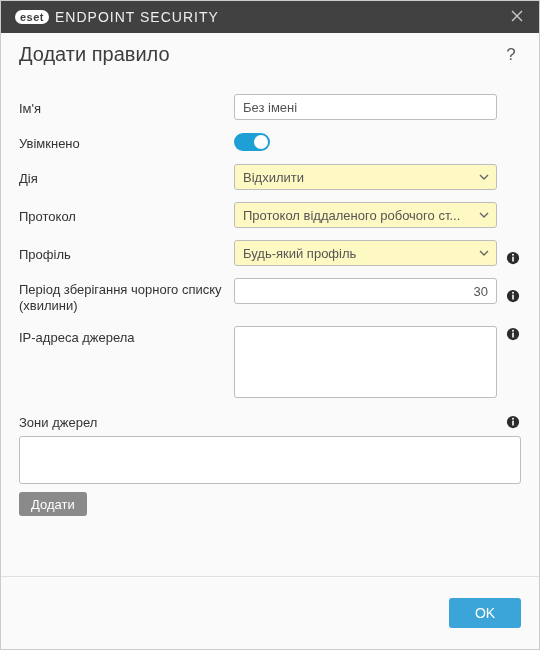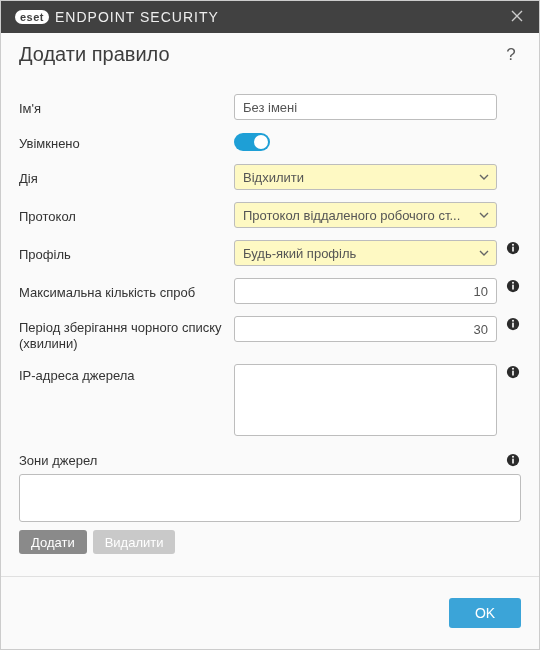--- a/index.html
+++ b/index.html
@@ -103,21 +103,21 @@
     width: 215px;
     flex-shrink: 0;
     color: #333;
     font-size: 13px;
     line-height: 16px;
     padding-top: 4px;
   }
   .form-control-wrap {
     flex: 1;
     display: flex;
-    align-items: flex-start;
+    align-items: flex-end;
   }
   .form-control-wrap .ctrl { flex: 1; }
   .info-icon {
     width: 16px;
     height: 16px;
     margin-left: 8px;
     flex-shrink: 0;
     display: inline-flex;
     align-items: center;
     justify-content: center;
@@ -347,33 +347,20 @@
         <span class="info-icon">
           <svg viewBox="0 0 16 16">
               <circle cx="8" cy="8" r="7" fill="#2b2b2b"></circle>
               <rect x="7.1" y="6.5" width="1.8" height="5.5" fill="#fff"></rect>
               <circle cx="8" cy="4.3" r="1.1" fill="#fff"></circle>
             </svg>
         </span>
       </div>
     </div>
 
-    <div class="form-row">
-      <div class="form-label">Максимальна кількість спроб</div>
-      <div class="form-control-wrap">
-        <input type="text" class="num-input ctrl" value="10" style="">
-        <span class="info-icon">
-          <svg viewBox="0 0 16 16">
-              <circle cx="8" cy="8" r="7" fill="#2b2b2b"></circle>
-              <rect x="7.1" y="6.5" width="1.8" height="5.5" fill="#fff"></rect>
-              <circle cx="8" cy="4.3" r="1.1" fill="#fff"></circle>
-            </svg>
-        </span>
-      </div>
-    </div>
 
     <div class="form-row align-top">
       <div class="form-label">Період зберігання чорного списку (хвилини)</div>
       <div class="form-control-wrap">
         <input type="text" class="num-input ctrl" value="30" style="">
         <span class="info-icon">
           <svg viewBox="0 0 16 16">
               <circle cx="8" cy="8" r="7" fill="#2b2b2b"></circle>
               <rect x="7.1" y="6.5" width="1.8" height="5.5" fill="#fff"></rect>
               <circle cx="8" cy="4.3" r="1.1" fill="#fff"></circle>
@@ -402,21 +389,20 @@
         <svg viewBox="0 0 16 16">
             <circle cx="8" cy="8" r="7" fill="#2b2b2b"></circle>
             <rect x="7.1" y="6.5" width="1.8" height="5.5" fill="#fff"></rect>
             <circle cx="8" cy="4.3" r="1.1" fill="#fff"></circle>
           </svg>
       </span>
     </div>
     <div class="zones-list"></div>
     <div class="zones-buttons">
       <button class="small-btn primary">Додати</button>
-      <button class="small-btn disabled">Видалити</button>
     </div>
 
   </div>
 
   <div class="footer">
     <button class="ok-btn">OK</button>
   </div>
 
 </div>
 

